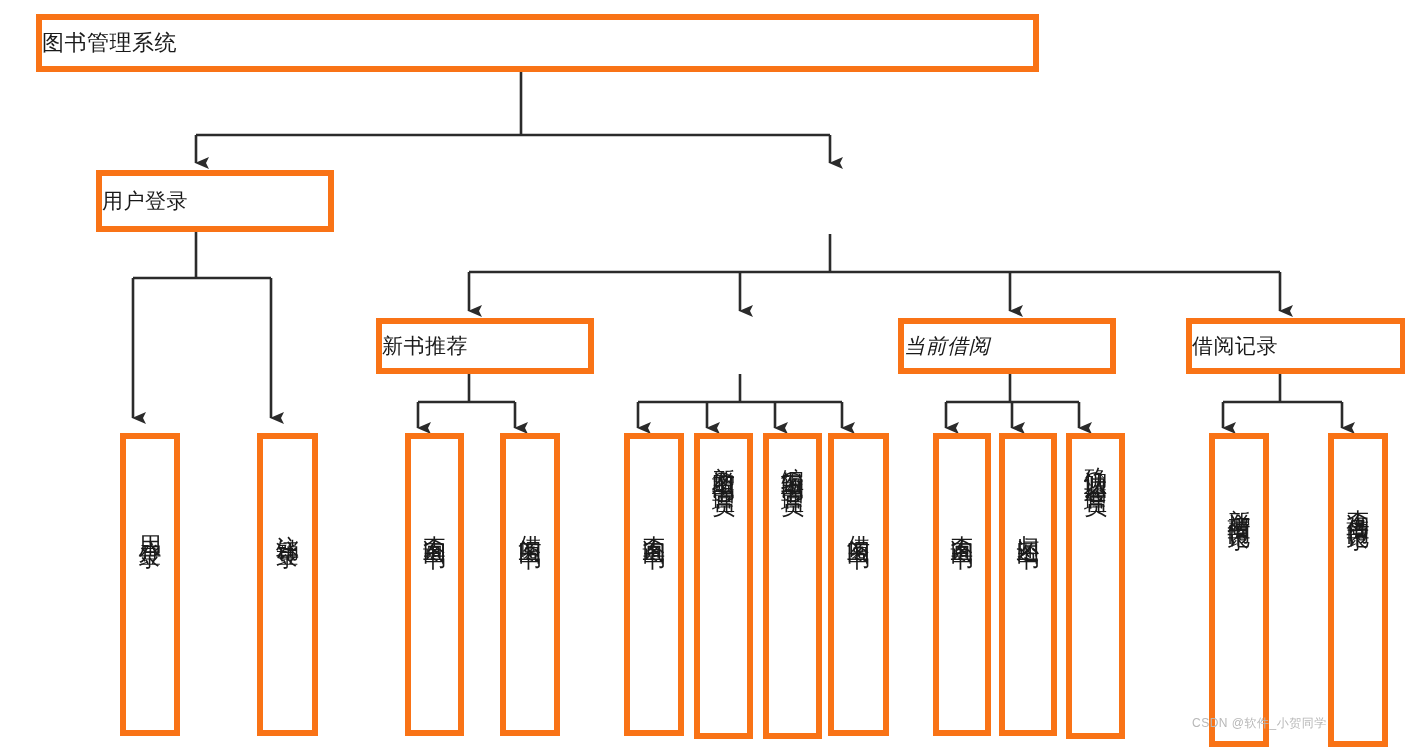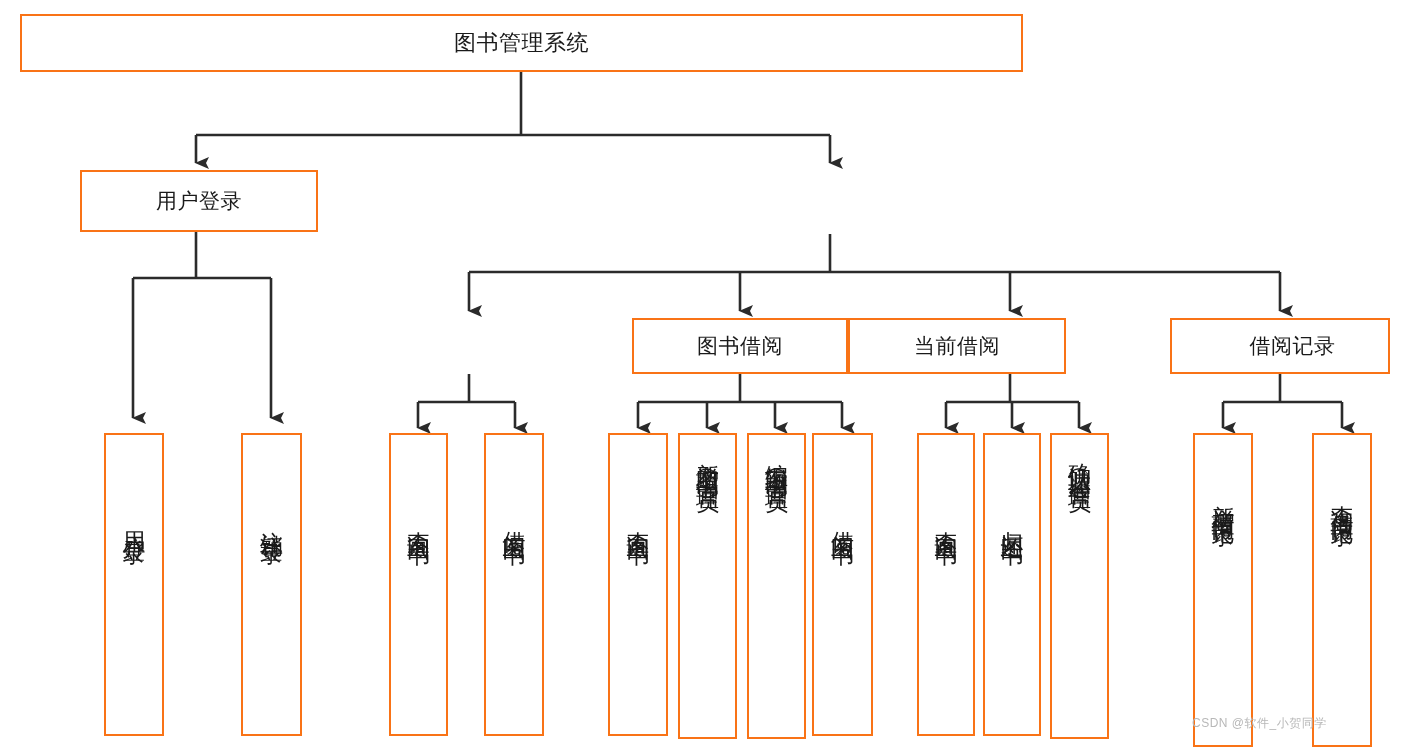--- a/index.html
+++ b/index.html
@@ -22,25 +22,25 @@
     left: 0;
     top: 0;
     width: 1405px;
     height: 747px;
     pointer-events: none;
   }
   .node {
     position: absolute;
     box-sizing: border-box;
     background: #ffffff;
-    border: 2px solid #f97316;
+    border: 6px solid #f97316;
     display: flex;
     align-items: center;
-    justify-content: center;
     color: #1a1a1a;
+    margin-left: 16px;
   }
   .node .lbl {
     display: block;
     text-align: center;
     line-height: 1.18;
   }
   
   .h-node .lbl {
     font-size: 21px;
     letter-spacing: 0.5px;
@@ -135,27 +135,27 @@
   </svg>
 
   <div class="node h-node root" style="left:20px; top:14px; width:1003px; height:58px;">
     <span class="lbl">图书管理系统</span>
   </div>
 
   <div class="node h-node" style="left:80px; top:170px; width:238px; height:62px;">
     <span class="lbl">用户登录</span>
   </div>
 
-  <div class="node h-node" style="left:632px; top:318px; width:216px; height:56px;">
-    <span class="lbl">图书借阅</span>
-  </div>
-  <div class="node h-node" style="left:848px; top:318px; width:218px; height:56px;">
+  <div class="node h-node" style="left:360px; top:318px; width:218px; height:56px;">
+    <span class="lbl">新书推荐</span>
+  </div>
+  <div class="node h-node" style="left:882px; top:318px; width:218px; height:56px;font-style:italic;">
     <span class="lbl">当前借阅</span>
   </div>
-  <div class="node h-node" style="left:1170px; top:318px; width:220px; height:56px;padding-left:25px;">
+  <div class="node h-node" style="left:1170px; top:318px; width:220px; height:56px;">
     <span class="lbl">借阅记录</span>
   </div>
 
   <div class="node v-node pad-top" style="left:104px; top:433px; width:60px; height:303px;">
     <span class="lbl">用户登录</span>
   </div>
   <div class="node v-node pad-top" style="left:241px; top:433px; width:61px; height:303px;">
     <span class="lbl">注销登录</span>
   </div>
 

